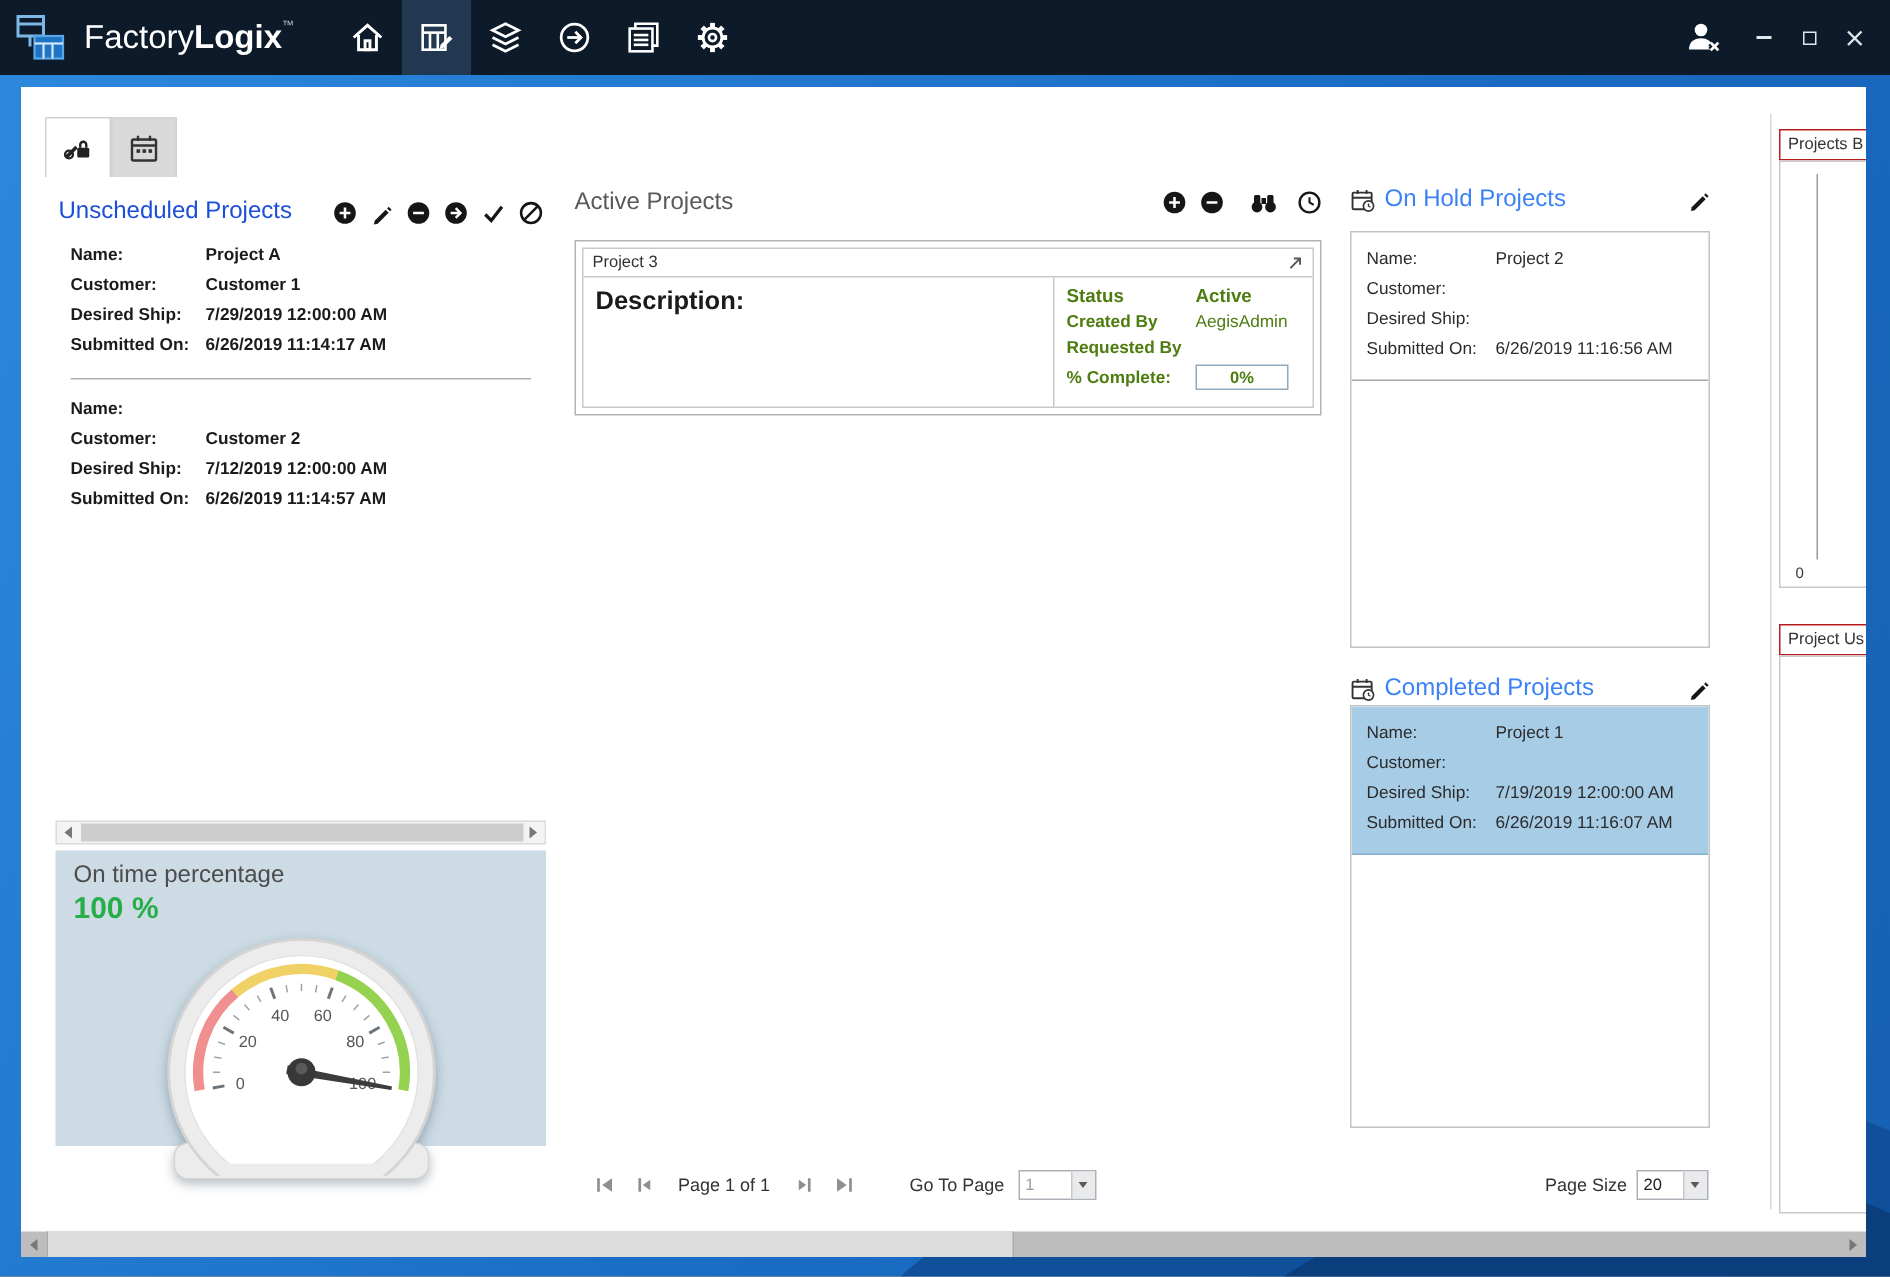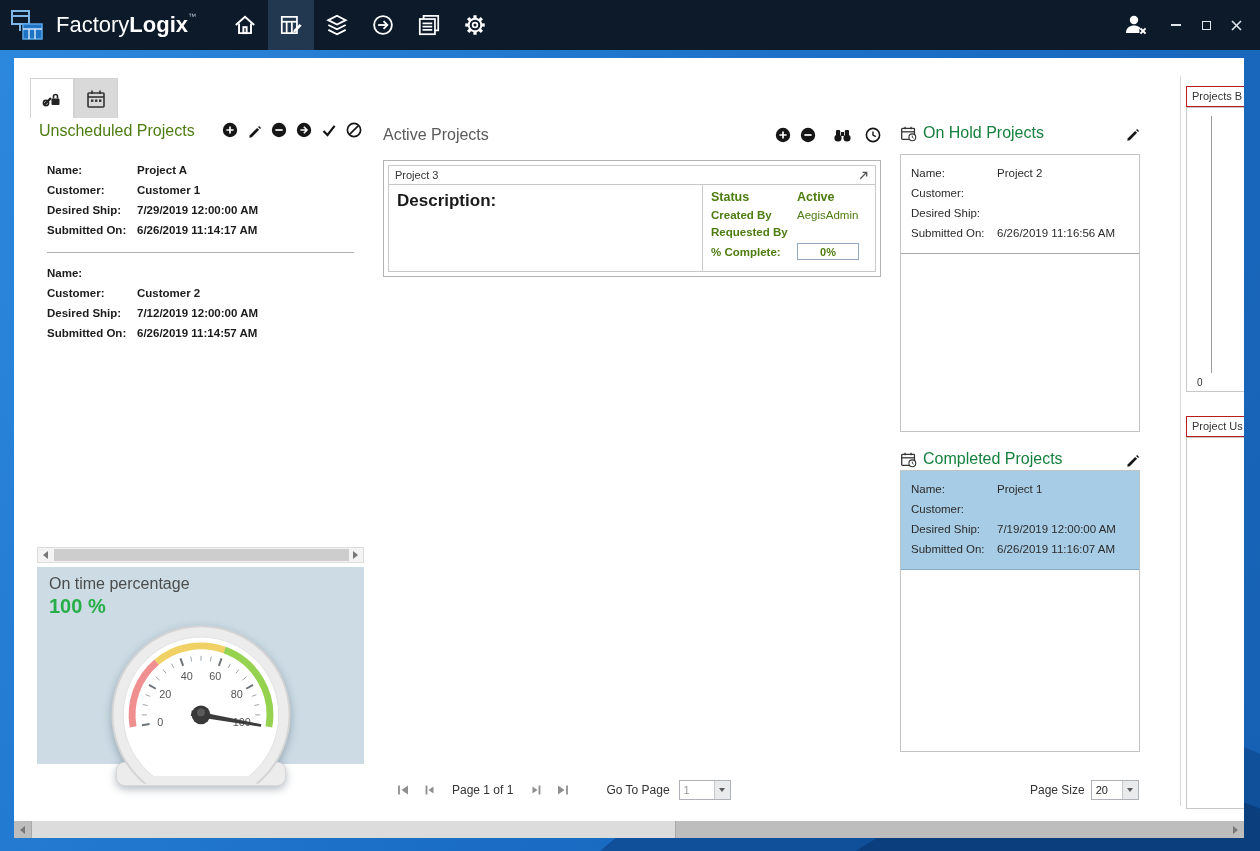--- a/index.html
+++ b/index.html
@@ -26,21 +26,21 @@
   .s1{width:900px;height:520px;right:-160px;bottom:-382px;background:#10509a;transform:rotate(-6deg)}
   .s2{width:640px;height:420px;right:-120px;bottom:-352px;background:#0a3e7c;transform:rotate(-10deg)}
   .content{position:absolute;left:14px;top:8px;width:1230px;height:780px;background:#fff;overflow:hidden}
 
   
   .tabs{position:absolute;left:16px;top:20px;display:flex}
   .tab{width:44px;height:40px;display:flex;align-items:center;justify-content:center;border:1px solid #d2d2d2;border-bottom:none;background:#fff;cursor:pointer}
   .tab.selected{background:#d9d9d9}
 
   
-  .phdr{display:flex;align-items:flex-start;color:#4d7c0f;font-size:16px}
+  .phdr{display:flex;align-items:flex-end;color:#1d4ed8;font-size:16px}
   .ticons{margin-left:auto;display:flex;gap:9px;align-items:center}
   .ticons svg{display:block;cursor:pointer}
 
   
   .unsched{position:absolute;left:23px;top:64px;width:327px}
   .unsched .phdr{height:28px;padding:0 2px}
   .u-list{height:397px;overflow:hidden;background:#fff}
   .u-item{padding:10px 8px 12px 10px;cursor:pointer}
   .frow{display:grid;grid-template-columns:90px 1fr;line-height:20px;font-size:11.5px;color:#1b1b1b}
   .u-item .frow{font-weight:bold}
@@ -80,21 +80,21 @@
   .pagination{position:absolute;left:380px;top:722px;display:flex;align-items:center;gap:9px;font-size:12px;color:#333}
   .pgbtn{width:17px;height:15px;display:flex;align-items:center;justify-content:center;cursor:pointer}
   .pgtext{margin:0 6px}
   .goto{margin-left:26px}
   .combo{display:flex;height:20px;border:1px solid #aeb2b8;background:#fff}
   .combo .cval{width:34px;font-size:11px;padding:3px 4px;color:#9b9b9b}
   .combo .cbtn{width:16px;background:#e9eaec;border-left:1px solid #c8c8c8;display:flex;align-items:center;justify-content:center;cursor:pointer}
   .arrd{width:0;height:0;border-left:3.5px solid transparent;border-right:3.5px solid transparent;border-top:4.5px solid #5a5a5a}
 
   
-  .sec-hdr{position:absolute;left:886px;width:240px;height:26px;display:flex;align-items:center;gap:6px;color:#15803d;font-size:16px}
+  .sec-hdr{position:absolute;left:886px;width:240px;height:26px;display:flex;align-items:center;gap:6px;color:#3b82f6;font-size:16px}
   .hpencil{margin-left:auto;display:flex;cursor:pointer}
   .sec-box{position:absolute;left:886px;width:240px;border:1px solid #c3c3c3;background:#fff;overflow:hidden}
   #onhold-hdr{top:62px}
   #onhold-box{top:96px;height:278px}
   #completed-hdr{top:388px}
   #completed-box{top:412px;height:282px}
   .p-item{padding:8px 8px 10px 10px;font-size:11.5px;color:#2b2b2b;border-bottom:1px solid #a8a8a8;cursor:pointer}
   .p-item .frow{font-weight:normal;grid-template-columns:86px 1fr;line-height:20px;color:#2b2b2b}
   .p-item.selected{background:#a7cce6;border-bottom:1px solid #85aecb}
 

